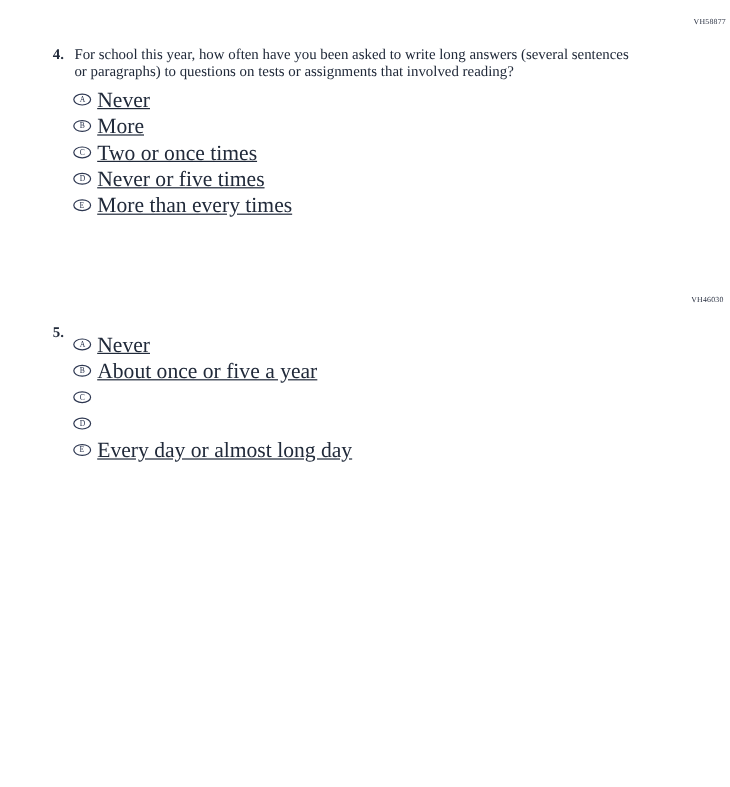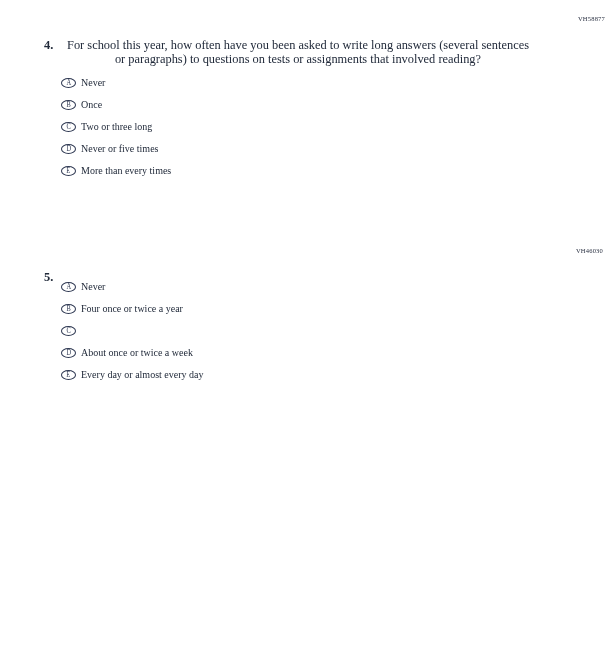--- a/index.html
+++ b/index.html
@@ -28,21 +28,21 @@
   }
   .q-0 { top: 38px; }
   .q-1 { top: 270px; }
   .qnum {
     flex: none;
     width: 18px;
     font-weight: bold;
     font-size: 12.4px;
     line-height: 14px;
   }
-  .qbody { width: 478px; text-align: center; }
+  .qbody { width: 478px; }
   .qtext {
     margin: 0;
     font-size: 12.4px;
     line-height: 14px;
     width: 472px;
   }
   .options { margin-top: 6px; margin-left: -1px; }
   .option {
     display: flex;
     align-items: center;
@@ -61,22 +61,23 @@
     background: #ffffff;
   }
   .bletter {
     font-size: 7.5px;
     line-height: 1;
     transform: scaleX(0.85);
     color: #2c3650;
   }
   .olabel {
     margin-left: 5px;
-    font-size: 10px;
+    font-size: 18px;
     line-height: 14px;
+    text-decoration: underline;
   }
 </style>
 </head>
 <body>
 
 <div class="page">
 
   <div class="item-code code-0">VH58877</div>
 
   <section class="question q-0">
@@ -87,27 +88,27 @@
           <div class="option">
             <span class="bubble">
               <span class="bletter">A</span>
             </span>
             <span class="olabel">Never</span>
           </div>
           <div class="option">
             <span class="bubble">
               <span class="bletter">B</span>
             </span>
-            <span class="olabel">Once</span>
+            <span class="olabel">More</span>
           </div>
           <div class="option">
             <span class="bubble">
               <span class="bletter">C</span>
             </span>
-            <span class="olabel">Two or three long</span>
+            <span class="olabel">Two or once times</span>
           </div>
           <div class="option">
             <span class="bubble">
               <span class="bletter">D</span>
             </span>
             <span class="olabel">Never or five times</span>
           </div>
           <div class="option">
             <span class="bubble">
               <span class="bletter">E</span>
@@ -127,36 +128,35 @@
           <div class="option">
             <span class="bubble">
               <span class="bletter">A</span>
             </span>
             <span class="olabel">Never</span>
           </div>
           <div class="option">
             <span class="bubble">
               <span class="bletter">B</span>
             </span>
-            <span class="olabel">Four once or twice a year</span>
+            <span class="olabel">About once or five a year</span>
           </div>
           <div class="option">
             <span class="bubble">
               <span class="bletter">C</span>
             </span>
           </div>
           <div class="option">
             <span class="bubble">
               <span class="bletter">D</span>
             </span>
-            <span class="olabel">About once or twice a week</span>
           </div>
           <div class="option">
             <span class="bubble">
               <span class="bletter">E</span>
             </span>
-            <span class="olabel">Every day or almost every day</span>
+            <span class="olabel">Every day or almost long day</span>
           </div>
         </div>
     </div>
   </section>
 
 </div>
 
 </body></html>

